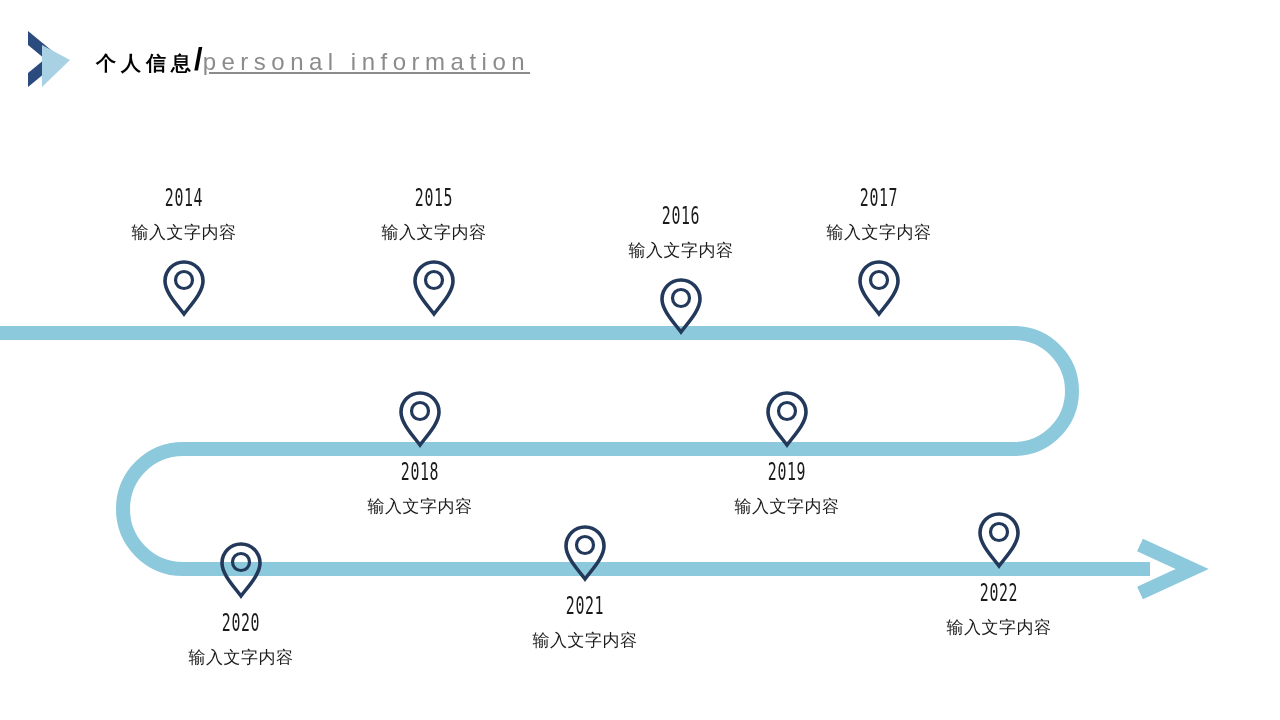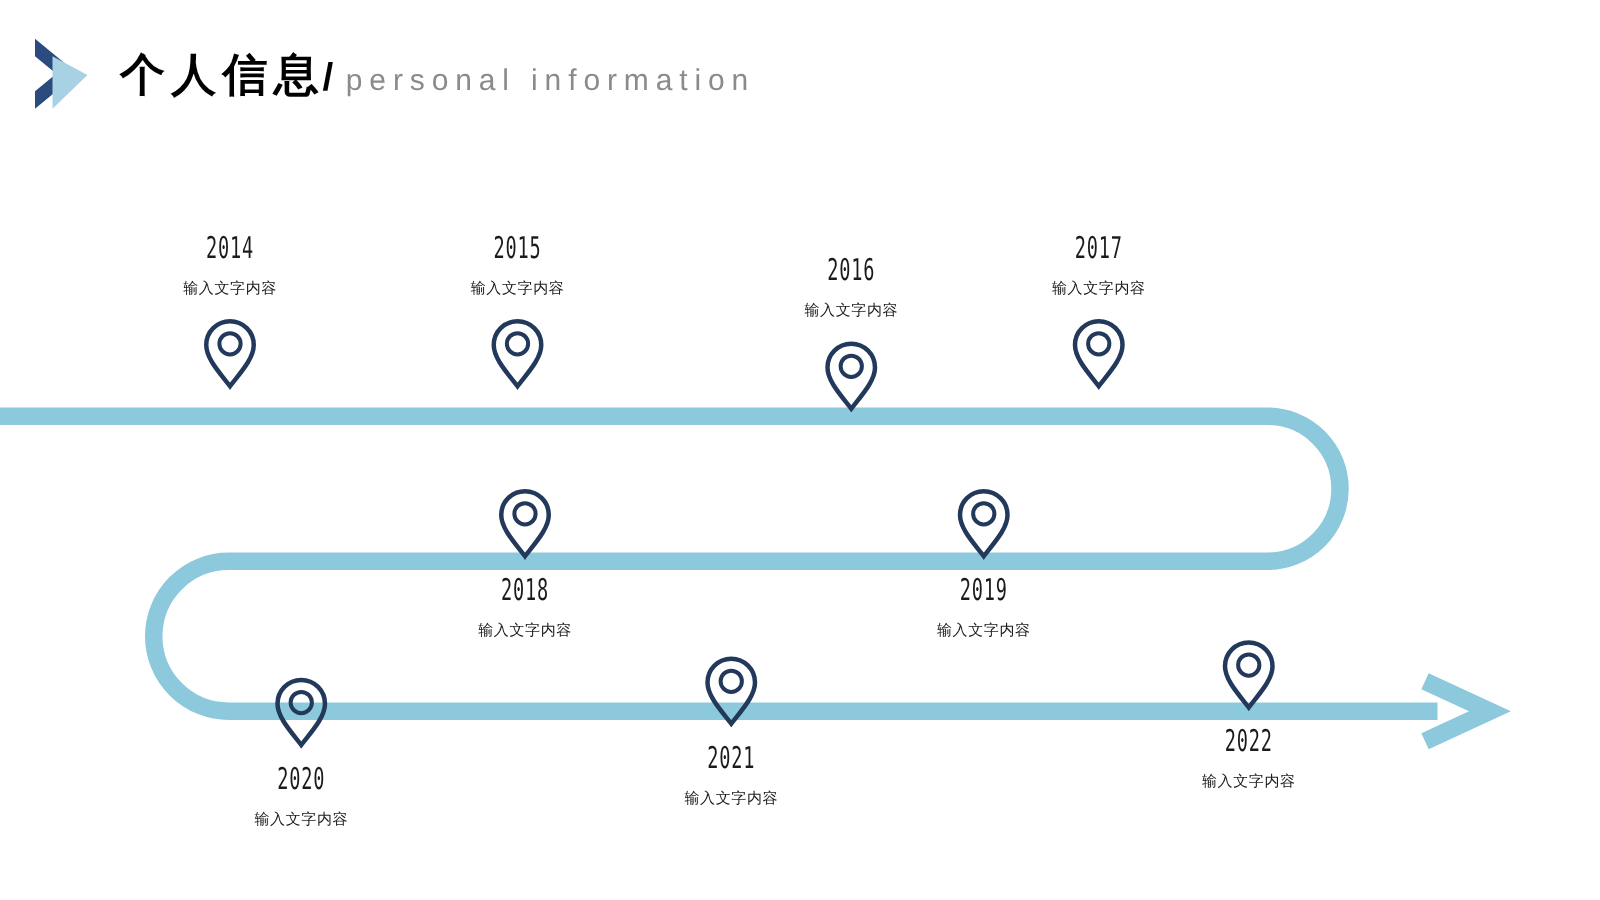--- a/index.html
+++ b/index.html
@@ -31,38 +31,39 @@
     width: 48px;
     height: 62px;
   }
   .title-block {
     position: absolute;
     left: 96px;
     top: 42px;
     white-space: nowrap;
   }
   .title-cn {
-    font-size: 36px;
+    font-size: 20px;
     font-weight: bold;
     color: #000000;
     letter-spacing: 5px;
     line-height: 1;
   }
   .title-slash {
     font-size: 31px;
     font-weight: bold;
     color: #000000;
     letter-spacing: 0;
     margin-left: -2px;
   }
   .title-en {
     font-size: 24px;
     color: #8b8b8b;
     letter-spacing: 5.5px;
-    margin-left: 10px;
+    margin-left: 0;
+    text-decoration: underline;
   }
 
   
   .timeline {
     position: absolute;
     left: 0;
     top: 0;
     width: 1280px;
     height: 720px;
   }
@@ -89,21 +90,21 @@
   .year {
     font-family: "DejaVu Sans Mono", "Liberation Mono", monospace;
     font-size: 24px;
     color: #1b1b1b;
     letter-spacing: 1px;
     line-height: 1;
     transform: scaleX(0.62);
     transform-origin: center;
   }
   .desc {
-    font-size: 12px;
+    font-size: 17px;
     color: #1b1b1b;
     line-height: 1;
     letter-spacing: 0.5px;
   }
 
   
   .node.above .year   { margin-bottom: 14px; }
   .node.above .desc   { margin-bottom: 18px; }
   
   .node.below .year   { margin-top: 12px; }
@@ -145,21 +146,21 @@
 
   <div class="node above" style="left:184px; top:186px;">
     <div class="year">2014</div>
     <div class="desc">输入文字内容</div>
     <svg class="pin" width="44" height="58" viewBox="0 0 44 58">
       <path d="M22 3 C11.5 3 3 11.5 3 22 C3 33 14 44.5 22 55 C30 44.5 41 33 41 22 C41 11.5 32.5 3 22 3 Z" fill="none" stroke="#23395B" stroke-width="3.6"></path>
       <circle cx="22" cy="21" r="8.5" fill="none" stroke="#23395B" stroke-width="3.2"></circle>
     </svg>
   </div>
 
-  <div class="node above" style="left:414px; top:186px;">
+  <div class="node above" style="left:434px; top:186px;">
     <div class="year">2015</div>
     <div class="desc">输入文字内容</div>
     <svg class="pin" width="44" height="58" viewBox="0 0 44 58">
       <path d="M22 3 C11.5 3 3 11.5 3 22 C3 33 14 44.5 22 55 C30 44.5 41 33 41 22 C41 11.5 32.5 3 22 3 Z" fill="none" stroke="#23395B" stroke-width="3.6"></path>
       <circle cx="22" cy="21" r="8.5" fill="none" stroke="#23395B" stroke-width="3.2"></circle>
     </svg>
   </div>
 
   <div class="node above" style="left:681px; top:204px;">
     <div class="year">2016</div>

